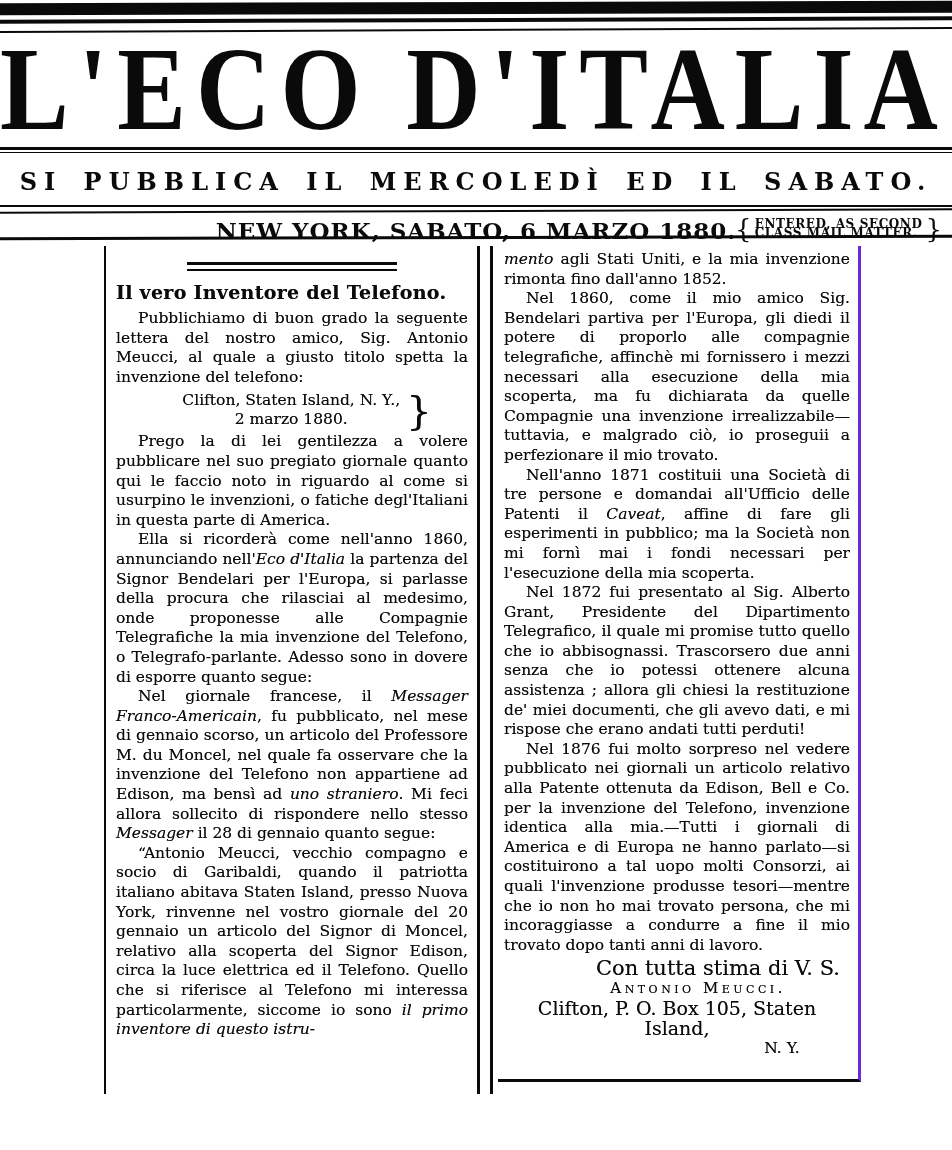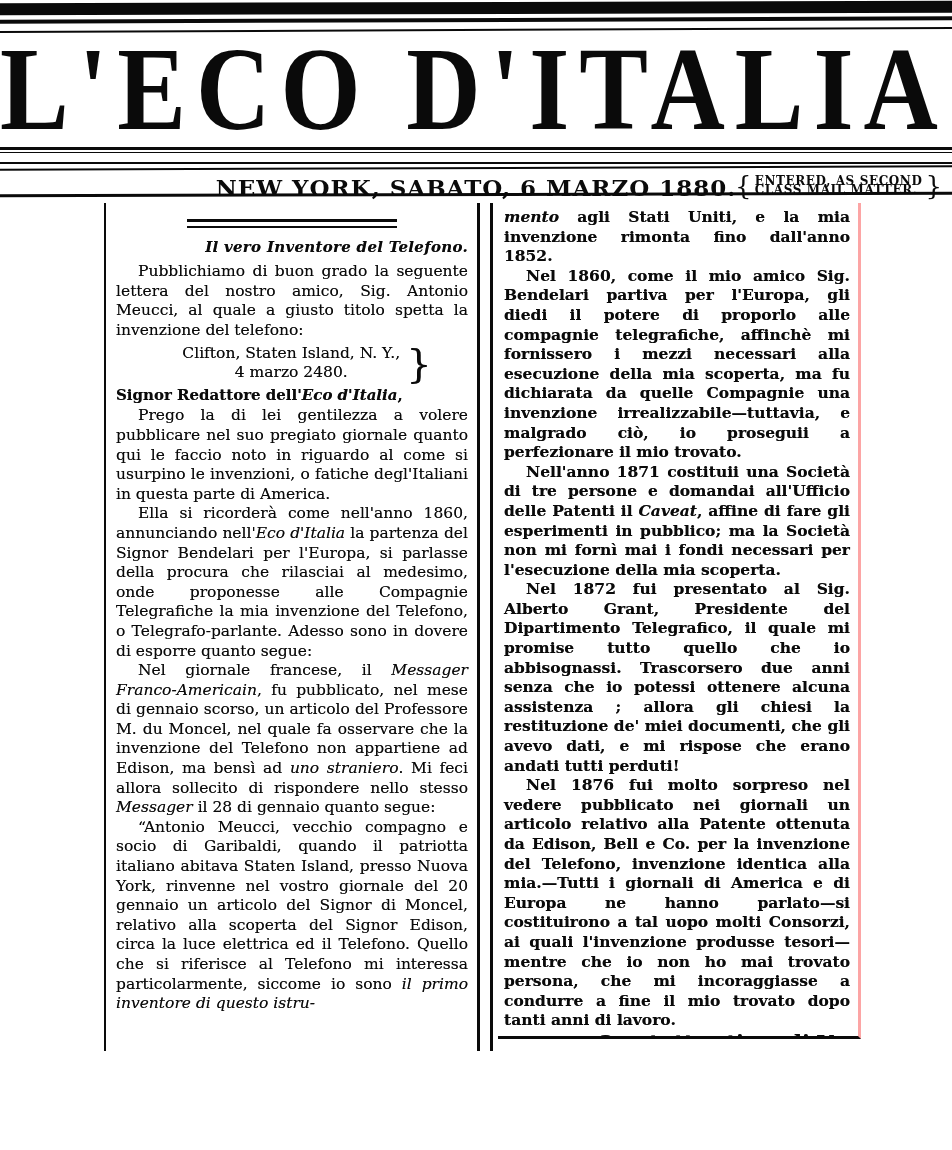--- a/index.html
+++ b/index.html
@@ -49,26 +49,26 @@
   .thick-rule{height:3px;background:#0a0a0a;transform:skewY(-0.15deg);}
   
   .columns{display:flex;height:848px;margin-top:7px;overflow:hidden;}
   .col{text-shadow:0 0 0.5px rgba(0,0,0,0.55);}
   .col-left{
     width:352px;margin-left:104px;border-left:2px solid #0a0a0a;
     padding:10px 4px 0 10px;
   }
   .divider{width:10px;border-left:3px solid #0a0a0a;border-right:3px solid #0a0a0a;margin:0 5px;}
   .col-right{
-    width:346px;border-right:3px solid #fca5a5;padding:4px 8px 0 6px;
-    height:829px;border-bottom:3px solid #0a0a0a;overflow:hidden;box-sizing:content-box;font-weight:bold;
+    width:346px;border-right:3px solid #6d28d9;padding:4px 8px 0 6px;
+    height:829px;border-bottom:3px solid #0a0a0a;overflow:hidden;box-sizing:content-box;
   }
   .ornament{width:210px;margin:6px auto 0 auto;border-top:3px solid #0a0a0a;border-bottom:2px solid #0a0a0a;height:4px;}
   .article-heading{
-    margin:10px 0 6px 0;text-align:right;font-weight:bold;font-size:15px;letter-spacing:0.3px;font-style:italic;
+    margin:10px 0 6px 0;text-align:left;font-weight:bold;font-size:19px;letter-spacing:0.3px;
   }
   .para{
     margin:0;font-size:15.5px;line-height:19.6px;text-align:justify;
     text-indent:22px;
   }
   .para.no-indent{text-indent:0;}
   .letter-head{display:flex;justify-content:center;align-items:center;margin:3px 0 2px 30px;}
   .lh-text{text-align:center;font-size:15.5px;line-height:19.6px;}
   .big-brace{font-size:40px;font-weight:normal;margin-left:6px;line-height:40px;}
   .salutation{font-size:15px;font-weight:bold;line-height:20px;margin:2px 0 1px 0;}
@@ -90,20 +90,21 @@
   <div class="rule-b"></div>
   <div class="rule-c"></div>
 
   <h1 class="title">L'ECO D'ITALIA.</h1>
 
   <div class="title-rules">
     <div class="tr1"></div>
       <div class="tr2"></div>
   </div>
 
+  <div class="pubnote">SI PUBBLICA IL MERCOLEDÌ ED IL SABATO.</div>
 
   <div class="dl-rules">
     <div class="dlr1"></div>
       <div class="dlr2"></div>
   </div>
 
   <div class="dateline-row">
     <div class="dateline">NEW YORK, SABATO, 6 MARZO 1880.</div>
     <div class="entered">
       <span class="brace">{</span>
@@ -121,25 +122,24 @@
 
     <div class="col col-left">
       <div class="ornament"></div>
       <h3 class="article-heading">Il vero Inventore del Telefono.</h3>
       <div id="left-intro">
           <p class="para"><span>Pubblichiamo di buon grado la seguente lettera del nostro amico, Sig. Antonio Meucci, al quale a giusto titolo spetta la invenzione del telefono:</span></p>
         </div>
       <div class="letter-head">
         <div class="lh-text">
           <div>Clifton, Staten Island, N. Y.,</div>
-          <div>4 marzo 2480.</div>
+          <div>2 marzo 1880.</div>
         </div>
         <span class="big-brace">}</span>
       </div>
-      <div class="salutation" id="salutation"><span>Signor Redattore dell'</span><i>Eco d'Italia</i><span>,</span></div>
       <div id="left-paras">
           <p class="para"><span>Prego la di lei gentilezza a volere pubblicare nel suo pregiato giornale quanto qui le faccio noto in riguardo al come si usurpino le invenzioni, o fatiche degl'Italiani in questa parte di America.</span></p>
           <p class="para"><span>Ella si ricorderà come nell'anno 1860, annunciando nell'</span><i>Eco d'Italia</i><span> la partenza del Signor Bendelari per l'Europa, si parlasse della procura che rilasciai al medesimo, onde proponesse alle Compagnie Telegrafiche la mia invenzione del Telefono, o Telegrafo-parlante.  Adesso sono in dovere di esporre quanto segue:</span></p>
           <p class="para"><span>Nel giornale francese, il </span><i>Messager Franco-Americain</i><span>, fu pubblicato, nel mese di gennaio scorso, un articolo del Professore M. du Moncel, nel quale fa osservare che la invenzione del Telefono non appartiene ad Edison, ma bensì ad </span><i>uno straniero</i><span>.  Mi feci allora sollecito di rispondere nello stesso </span><i>Messager</i><span> il 28 di gennaio quanto segue:</span></p>
           <p class="para"><span>“Antonio Meucci, vecchio compagno e socio di Garibaldi, quando il patriotta italiano abitava Staten Island, presso Nuova York, rinvenne nel vostro giornale del 20 gennaio un articolo del Signor di Moncel, relativo alla scoperta del Signor Edison, circa la luce elettrica ed il Telefono.  Quello che si riferisce al Telefono mi interessa particolarmente, siccome io sono </span><i>il primo inventore di questo istru-</i></p>
         </div>
     </div>
 
     <div class="divider"></div>
 

